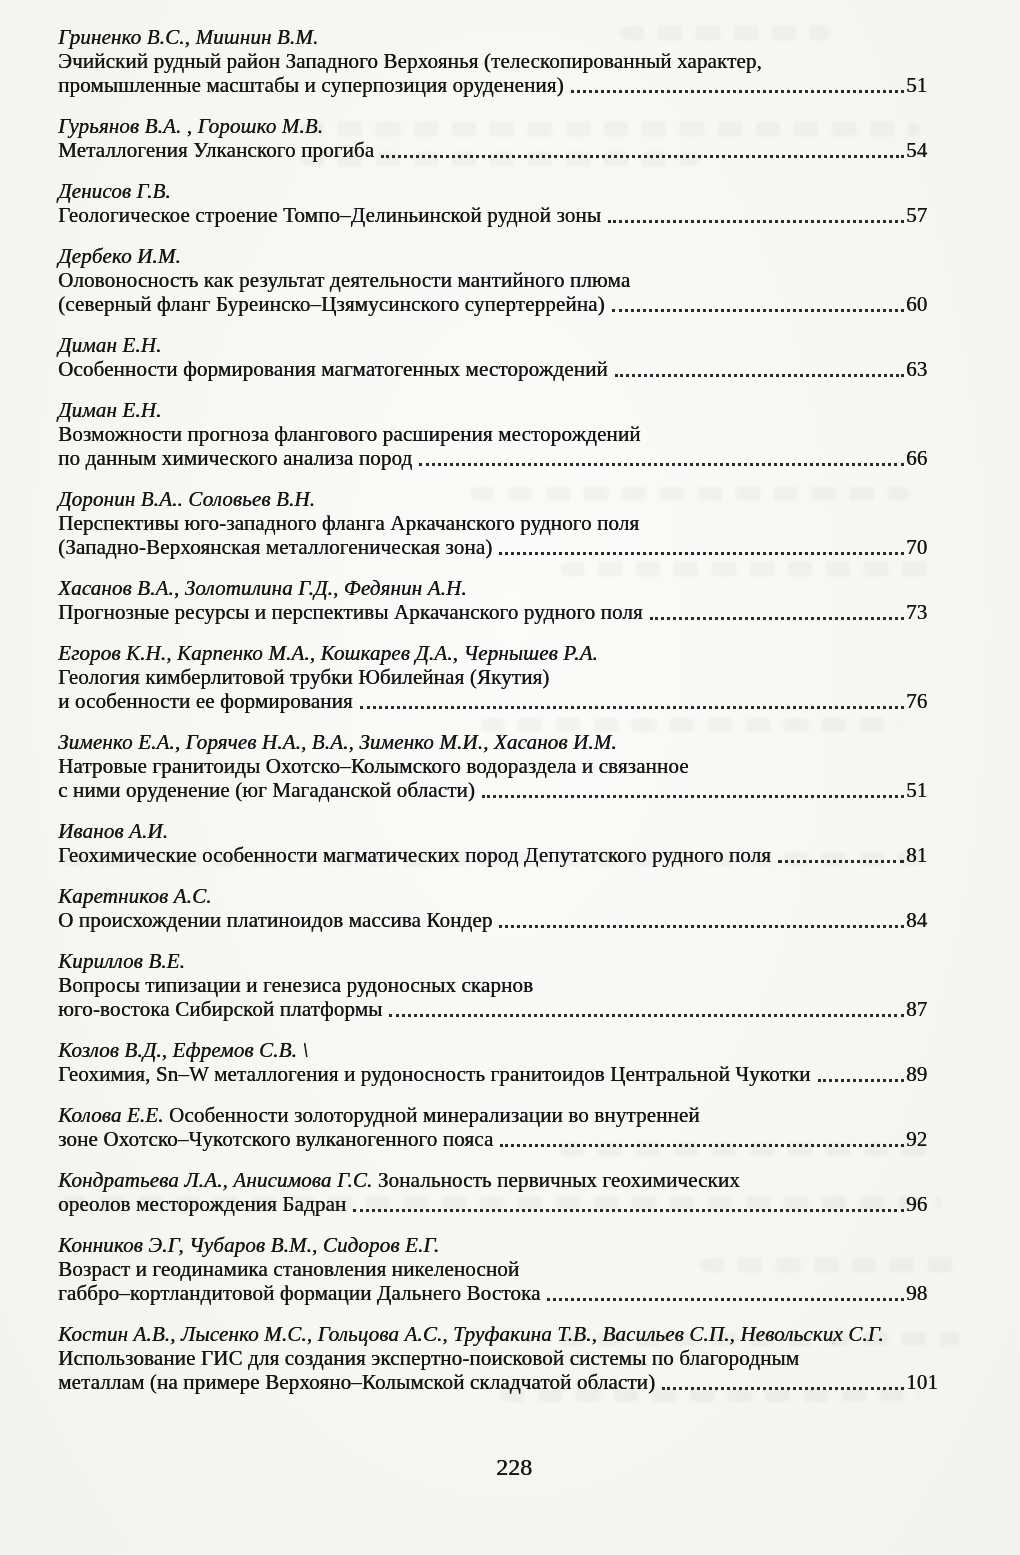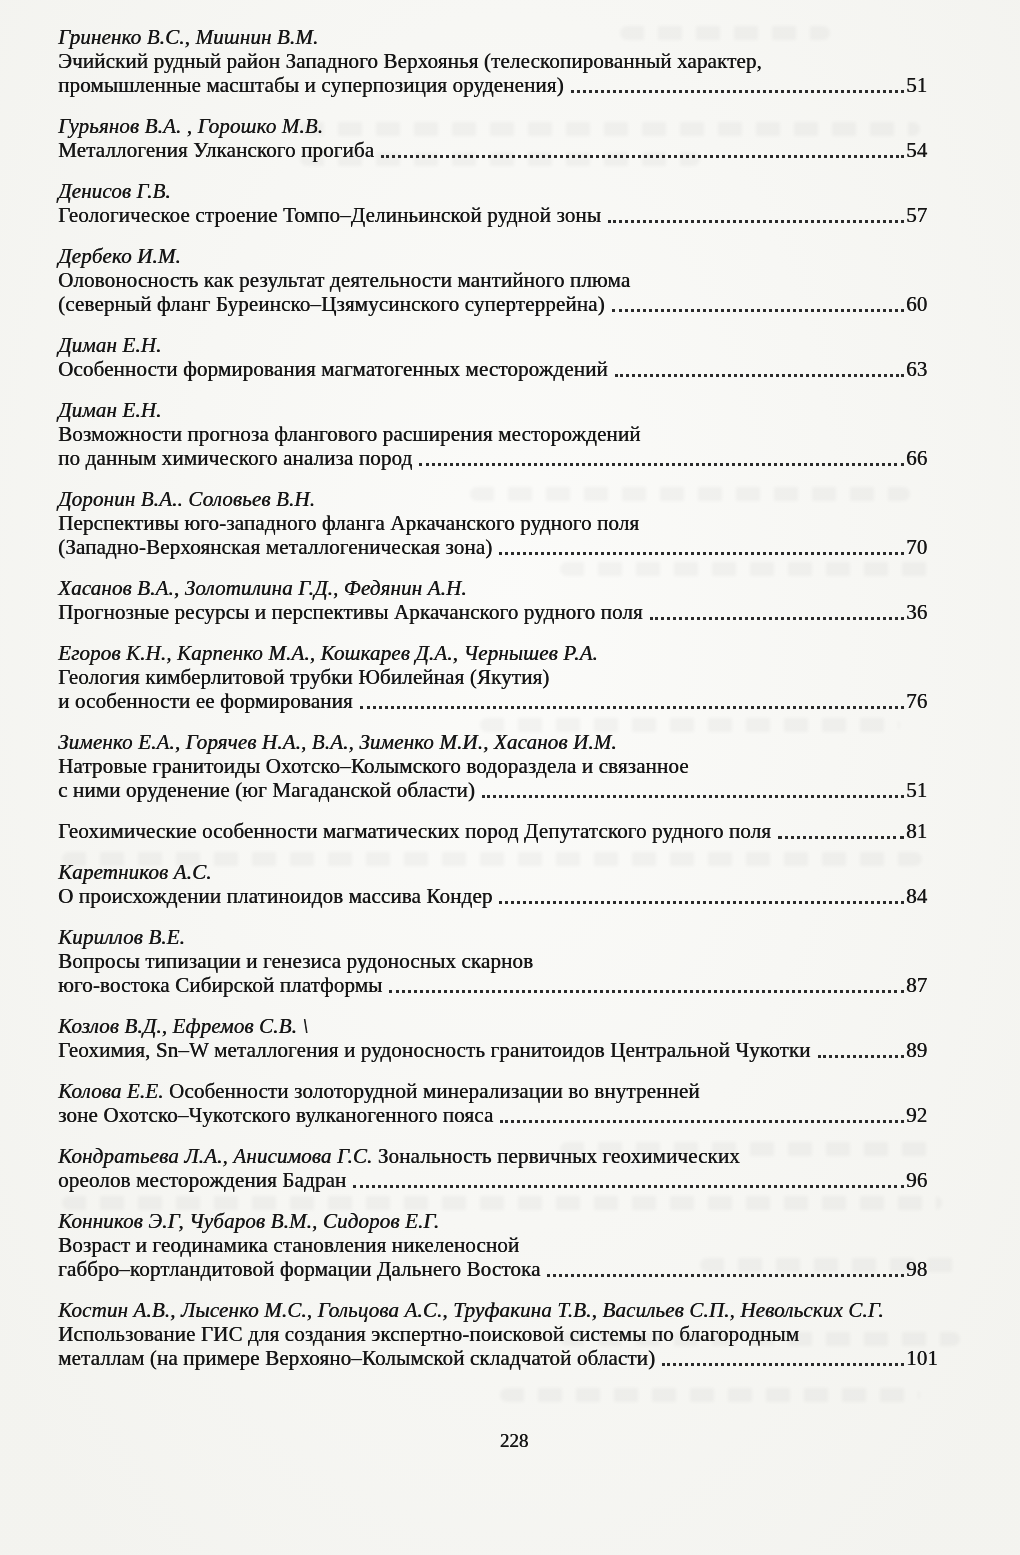--- a/index.html
+++ b/index.html
@@ -62,21 +62,21 @@
   }
   .pagenum {
     flex: 0 0 auto;
     min-width: 64px;
   }
   .footer {
     position: relative;
     z-index: 3;
     margin-top: 60px;
     text-align: center;
-    font-size: 19px;
+    font-size: 24px;
     text-shadow: 0.4px 0 0 currentColor;
   }
   
   .ghost {
     position: absolute;
     z-index: 2;
     height: 14px;
     border-radius: 7px;
     background: repeating-linear-gradient(90deg,
       rgba(100,100,100,0.9) 0px, rgba(100,100,100,0.9) 24px,
@@ -163,21 +163,21 @@
           <span class="t">(Западно-Верхоянская металлогеническая зона)</span>
           <span class="leader"></span>
           <span class="pagenum">70</span>
         </div>
       </div>
       <div class="entry">
         <div class="line"><span class="authors">Хасанов В.А., Золотилина Г.Д., Федянин А.Н.</span></div>
         <div class="line leadline">
           <span class="t">Прогнозные ресурсы и перспективы Аркачанского рудного поля</span>
           <span class="leader"></span>
-          <span class="pagenum">36</span>
+          <span class="pagenum">73</span>
         </div>
       </div>
       <div class="entry">
         <div class="line"><span class="authors">Егоров К.Н., Карпенко М.А., Кошкарев Д.А., Чернышев Р.А.</span></div>
         <div class="line"><span class="t">Геология кимберлитовой трубки Юбилейная (Якутия)</span></div>
         <div class="line leadline">
           <span class="t">и особенности ее формирования</span>
           <span class="leader"></span>
           <span class="pagenum">76</span>
         </div>
@@ -185,20 +185,21 @@
       <div class="entry">
         <div class="line"><span class="authors">Зименко Е.А., Горячев Н.А., В.А., Зименко М.И., Хасанов И.М.</span></div>
         <div class="line"><span class="t">Натровые гранитоиды Охотско–Колымского водораздела и связанное</span></div>
         <div class="line leadline">
           <span class="t">с ними оруденение (юг Магаданской области)</span>
           <span class="leader"></span>
           <span class="pagenum">51</span>
         </div>
       </div>
       <div class="entry">
+        <div class="line"><span class="authors">Иванов А.И.</span></div>
         <div class="line leadline">
           <span class="t">Геохимические особенности магматических пород Депутатского рудного поля</span>
           <span class="leader"></span>
           <span class="pagenum">81</span>
         </div>
       </div>
       <div class="entry">
         <div class="line"><span class="authors">Каретников А.С.</span></div>
         <div class="line leadline">
           <span class="t">О происхождении платиноидов массива Кондер</span>

